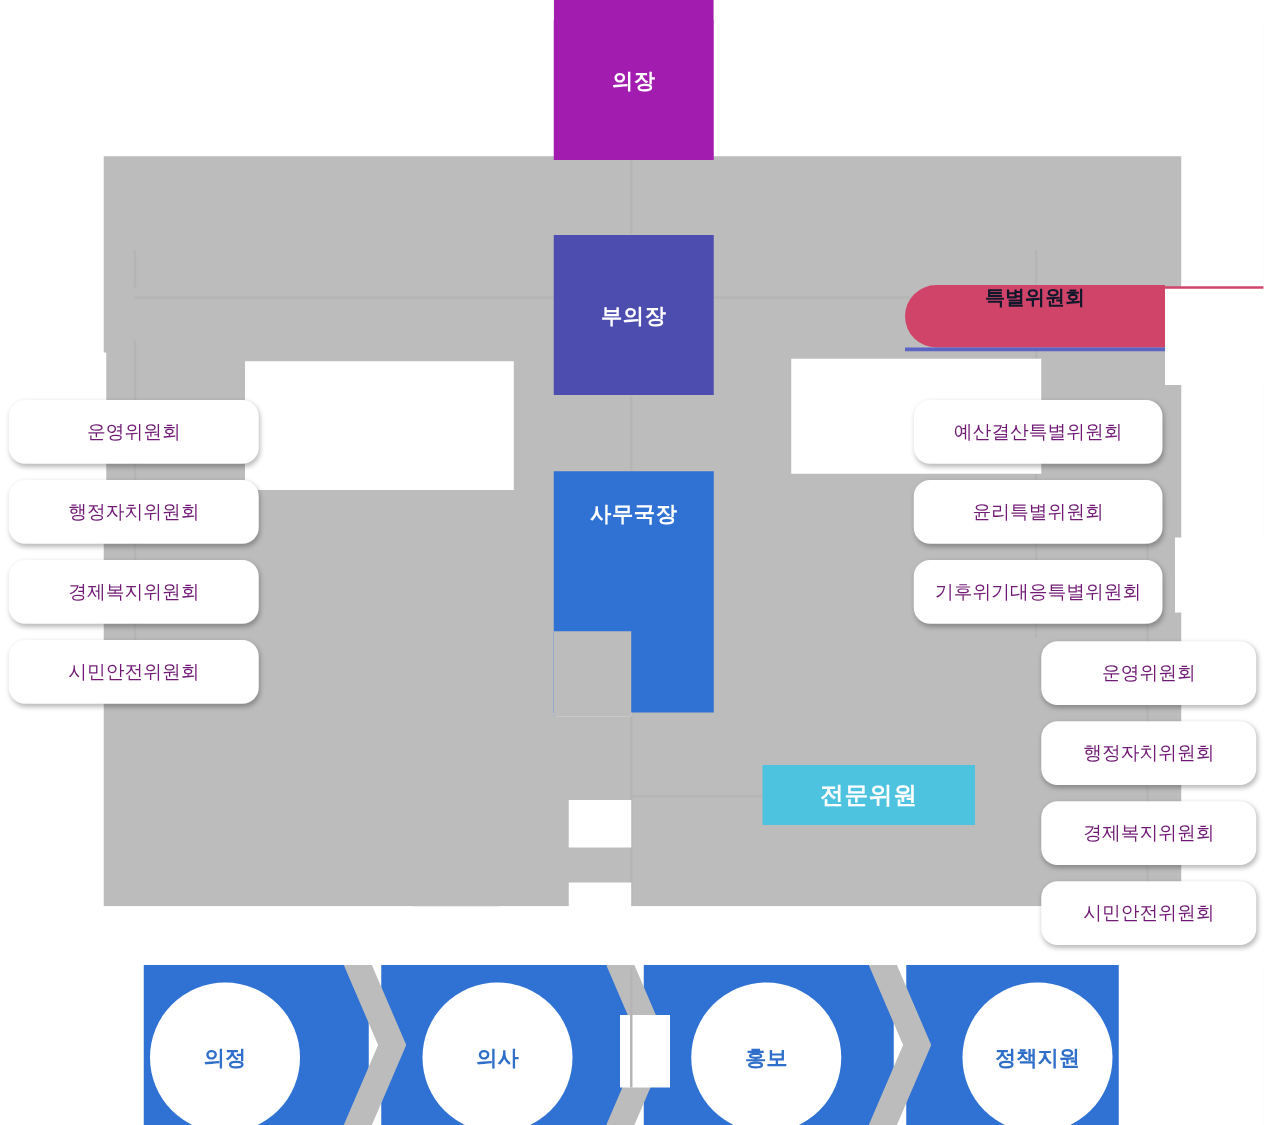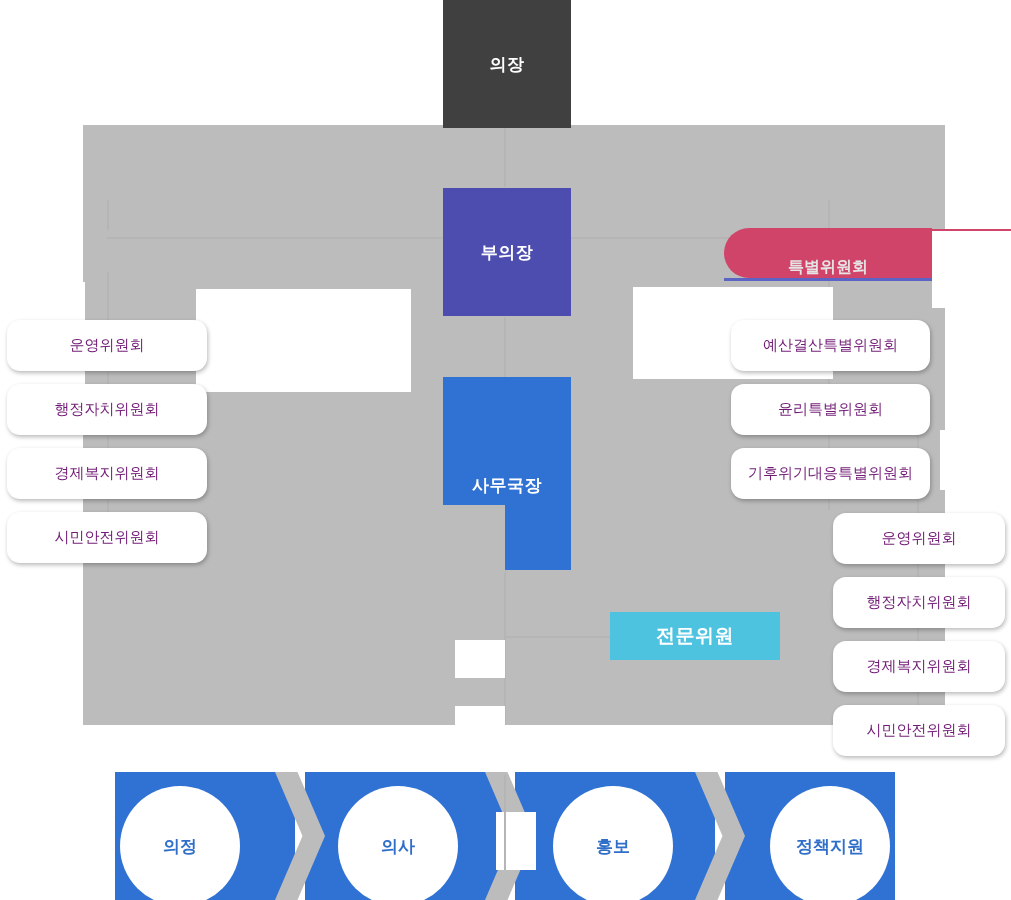--- a/index.html
+++ b/index.html
@@ -68,21 +68,21 @@
     display: flex;
     align-items: center;
     justify-content: center;
     color: #ffffff;
     font-weight: bold;
     letter-spacing: .5px;
     box-sizing: border-box;
   }
 
   .node-chair {
-    background: #404040;
+    background: #a21caf;
     font-size: 17px;
   }
   .node-vice {
     background: #4c4daf;
     font-size: 17px;
   }
   .node-sec {
     background: #2f72d4;
     font-size: 17px;
   }
@@ -99,25 +99,25 @@
     font-size: 16px;
     font-weight: bold;
     display: flex;
     align-items: center;
     justify-content: center;
     box-sizing: border-box;
   }
   .header-special {
     position: absolute;
     background: #d1446a;
-    color: #e5e5e5;
+    color: #0f172a;
     font-size: 16px;
     font-weight: bold;
     display: flex;
-    align-items: flex-end;
+    align-items: flex-start;
     justify-content: center;
     border-top-left-radius: 26px;
     border-bottom-left-radius: 26px;
     box-sizing: border-box;
   }
 
   
   .pill {
     position: absolute;
     background: #ffffff;
@@ -211,21 +211,21 @@
   <div class="node-box node-chair" style="left:443px; top:0px; width:128px; height:128px;">
     <span>의장</span>
   </div>
   <div class="white-patch" style="left:0px; top:0px; width:443px; height:16px;"></div>
   <div class="white-patch" style="left:571px; top:0px; width:440px; height:16px;"></div>
 
   <div class="node-box node-vice" style="left:443px; top:188px; width:128px; height:128px;">
     <span>부의장</span>
   </div>
 
-  <div class="node-box node-sec" style="left:443px; top:377px; width:128px; height:193px; align-items:center; padding-top:23px;">
+  <div class="node-box node-sec" style="left:443px; top:377px; width:128px; height:193px; align-items:flex-start; padding-top:23px;">
     <span>사무국장</span>
   </div>
 
   <div style="position:absolute; left:443px; top:505px; width:62px; height:68px; background:#bcbcbc;"></div>
 
   <div class="node-box node-expert" style="left:610px; top:612px; width:170px; height:48px;">
     <span>전문위원</span>
   </div>
 
 

